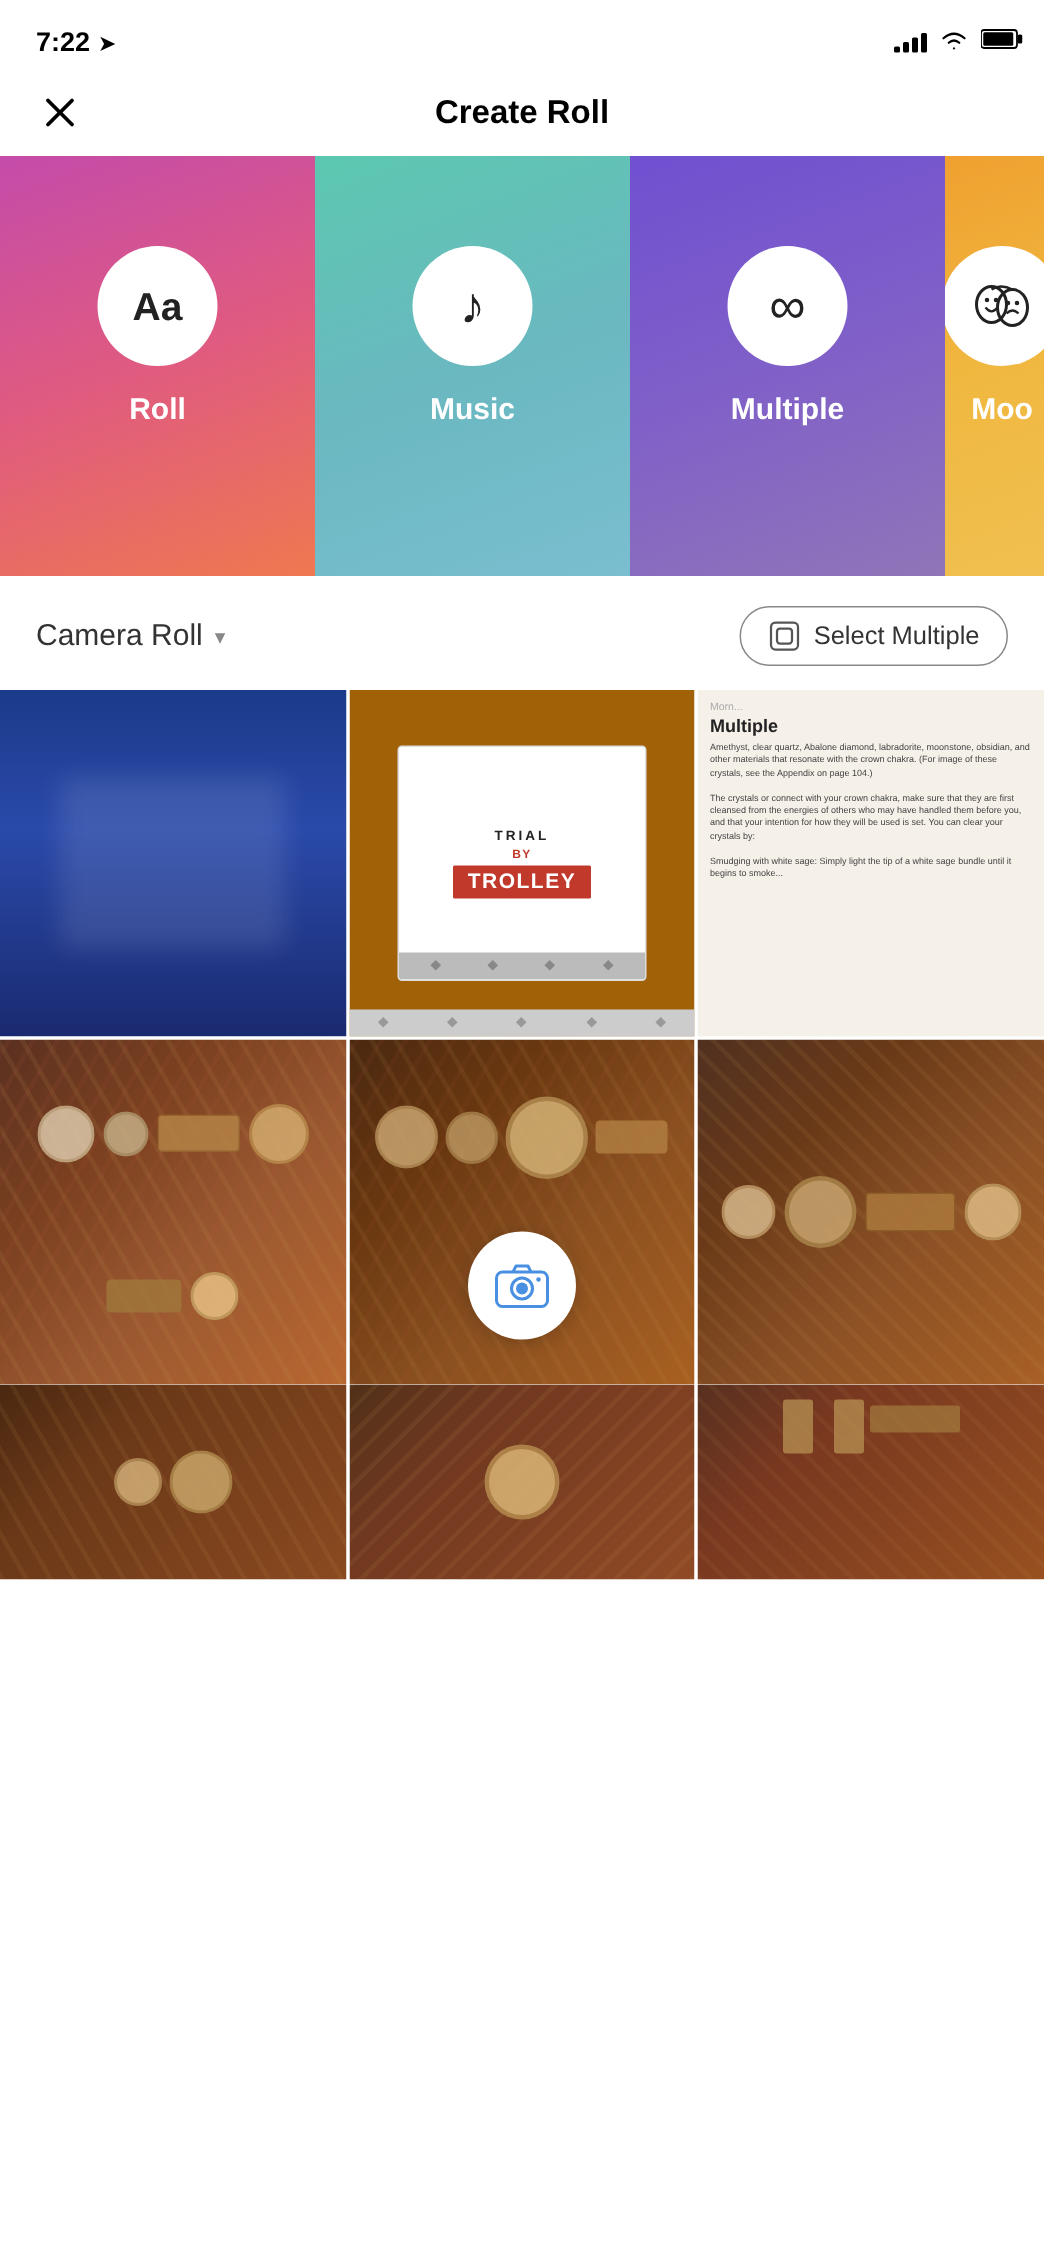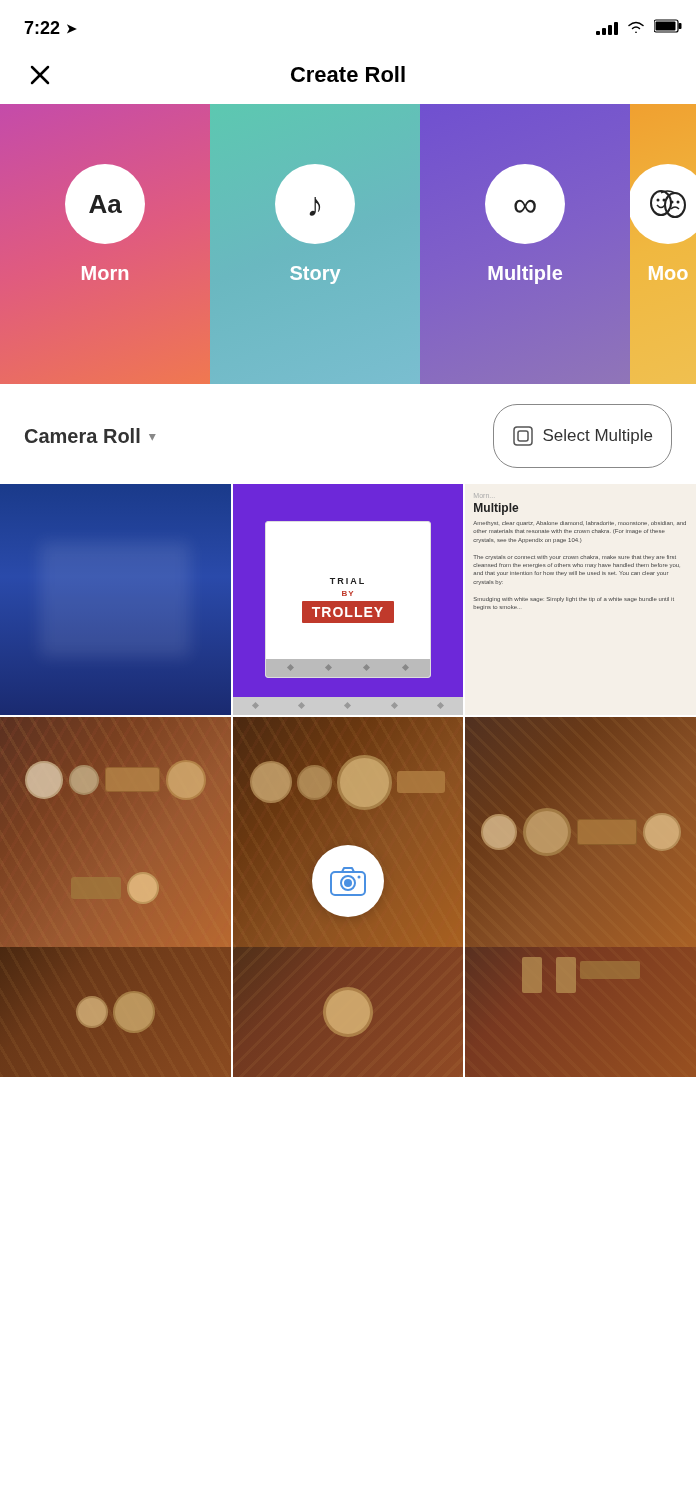--- a/index.html
+++ b/index.html
@@ -125,30 +125,30 @@
       padding: 20px 24px 16px;
     }
     .camera-roll-left {
       display: flex;
       align-items: center;
       gap: 8px;
       cursor: pointer;
     }
     .camera-roll-label {
       font-size: 20px;
-      font-weight: 700;
+      font-weight: 400;
       color: #333;
     }
     .select-multiple-btn {
       display: flex;
       align-items: center;
       gap: 8px;
       border: 1.5px solid #888;
       border-radius: 24px;
-      padding: 20px 18px;
+      padding: 8px 18px;
       cursor: pointer;
       font-size: 17px;
       color: #333;
     }
 
     
     .photo-grid {
       display: grid;
       grid-template-columns: repeat(3, 1fr);
       gap: 2px;
@@ -268,28 +268,28 @@
   </div>
   <span class="header-title">Create Roll</span>
 </div>
 
 <div class="story-carousel">
 
   <div class="story-option story-option-text">
     <div class="story-icon-circle">
       <span style="font-size:26px; font-weight:700; color:#222;">Aa</span>
     </div>
-    <span class="story-option-label">Morn</span>
+    <span class="story-option-label">Roll</span>
   </div>
 
   <div class="story-option story-option-music">
     <div class="story-icon-circle">
       <span style="font-size:34px; color:#222;">♪</span>
     </div>
-    <span class="story-option-label">Story</span>
+    <span class="story-option-label">Music</span>
   </div>
 
   <div class="story-option story-option-boomerang">
     <div class="story-icon-circle">
       <span style="font-size:34px; color:#222;">∞</span>
     </div>
     <span class="story-option-label">Multiple</span>
   </div>
 
   <div class="story-option story-option-moo" style="overflow:hidden;">
@@ -327,21 +327,21 @@
 <div class="grid-section">
   <div class="photo-grid">
 
     <div class="photo-cell">
       <div class="photo-blue-tv">
         <div style="width:65%; height:50%; background:rgba(255,255,255,0.1); border-radius:6px; filter:blur(8px);"></div>
       </div>
     </div>
 
     <div class="photo-cell">
-      <div style="width:100%;height:100%;background:#6d28d9; display:flex; align-items:center; justify-content:center; position:relative;">
+      <div style="width:100%;height:100%;background:#a16207; display:flex; align-items:center; justify-content:center; position:relative;">
         <div style="width:72%;height:68%;background:#fff;border:1.5px solid #ddd;border-radius:3px;display:flex;flex-direction:column;align-items:center;justify-content:center;gap:3px;overflow:hidden;position:relative;">
           <span style="font-size:9px;font-weight:900;color:#222;letter-spacing:2px;">TRIAL</span>
           <span style="font-size:8px;font-weight:700;color:#c0392b;letter-spacing:1px;">BY</span>
           <div style="background:#c0392b;padding:2px 10px;border-radius:1px;position:relative;">
             <span style="font-size:14px;font-weight:700;color:#fff;letter-spacing:1px;">TROLLEY</span>
           </div>
           <div style="position:absolute;bottom:0;width:100%;height:18px;background:#bbb;display:flex;align-items:center;justify-content:space-around;padding:0 6px;">
             <div style="width:5px;height:5px;background:#888;transform:rotate(45deg);"></div>
             <div style="width:5px;height:5px;background:#888;transform:rotate(45deg);"></div>
             <div style="width:5px;height:5px;background:#888;transform:rotate(45deg);"></div>

